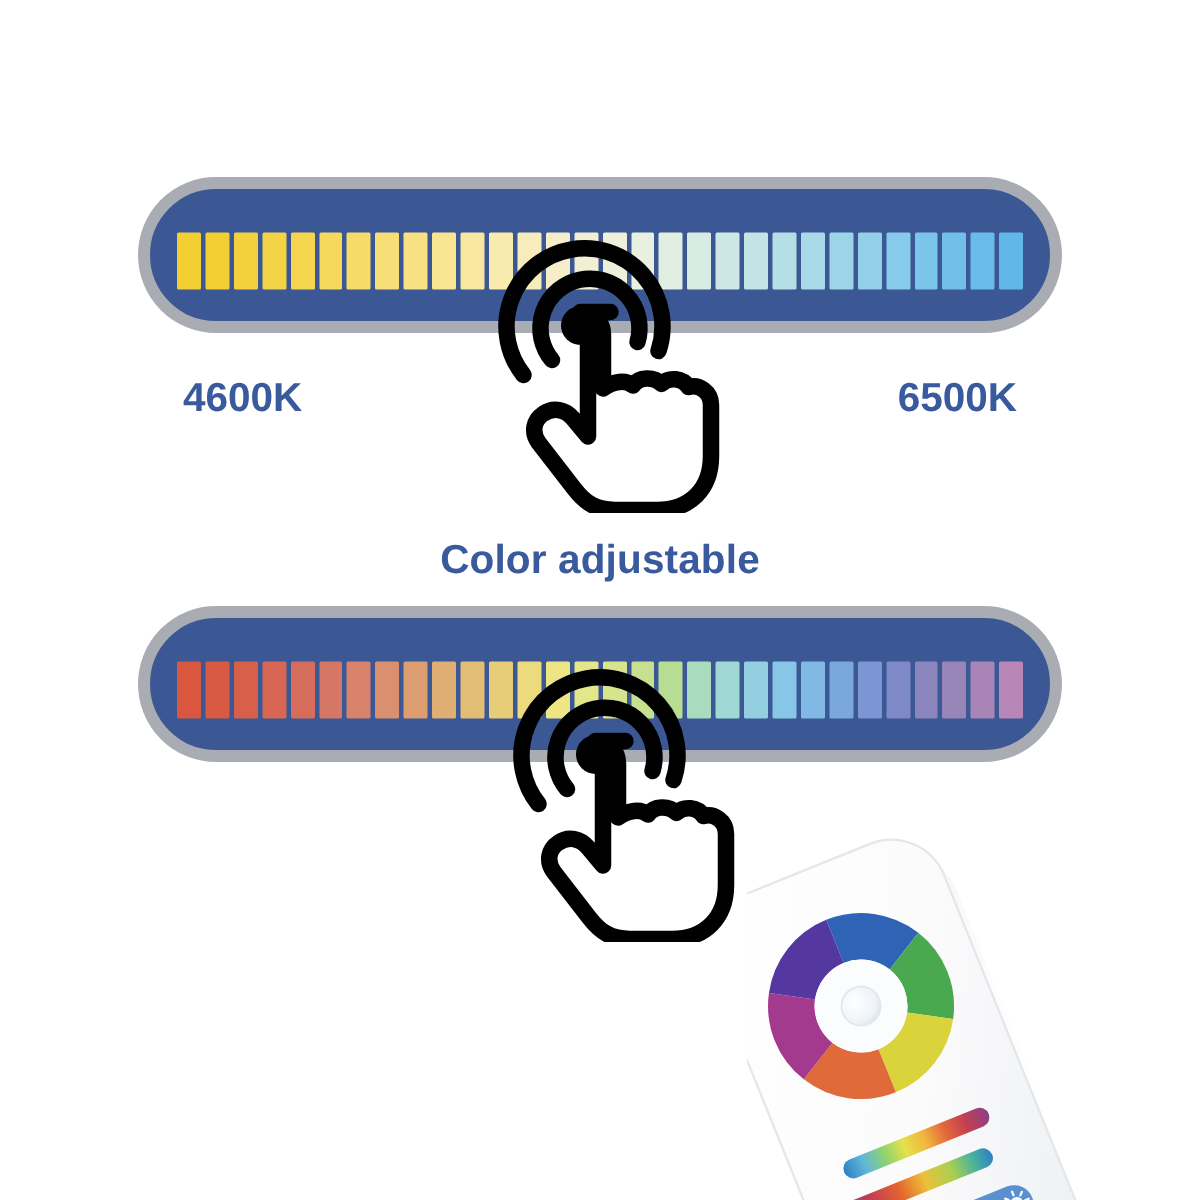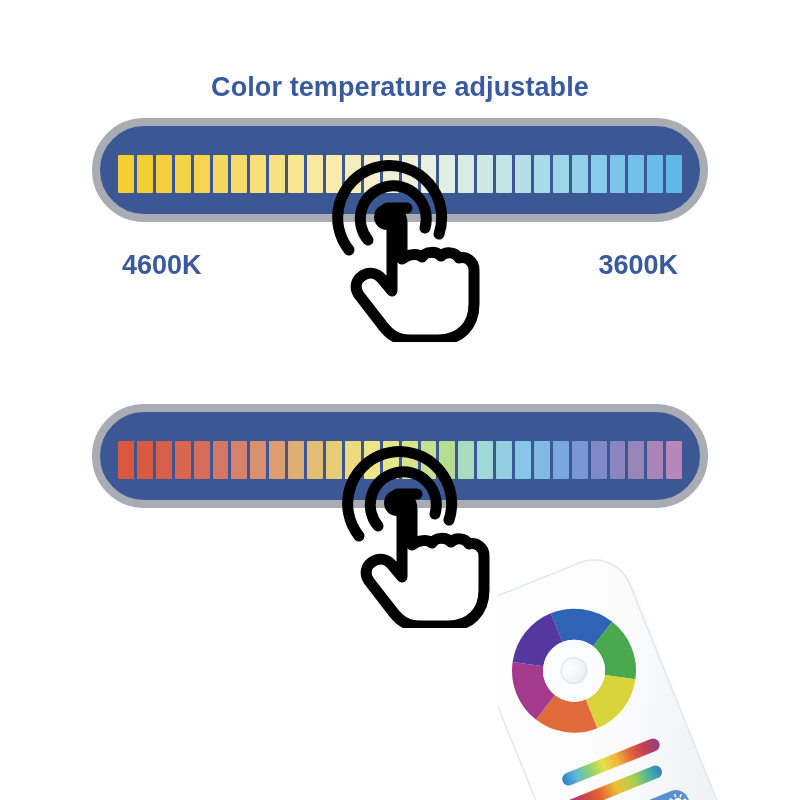--- a/index.html
+++ b/index.html
@@ -90,21 +90,20 @@
     top: 536px;
     width: 320px;
     height: 290px;
   }
 </style>
 </head>
 <body>
 
 <div id="stage">
 
-  <div class="section-title" id="title-temp" style="color: rgb(58, 90, 158);">Color temperature adjustable</div>
 
   <div class="slider-capsule" id="capsule-temp" style="background: rgb(60, 88, 148); border-color: rgb(169, 173, 179);">
     <div class="slider-track" id="track-temp">
         <div class="seg" style="background: rgb(243, 207, 51);"></div>
         <div class="seg" style="background: rgb(243, 207, 51);"></div>
         <div class="seg" style="background: rgb(244, 209, 60);"></div>
         <div class="seg" style="background: rgb(244, 211, 70);"></div>
         <div class="seg" style="background: rgb(245, 213, 80);"></div>
         <div class="seg" style="background: rgb(245, 216, 92);"></div>
         <div class="seg" style="background: rgb(246, 219, 104);"></div>
@@ -128,21 +127,21 @@
         <div class="seg" style="background: rgb(146, 208, 233);"></div>
         <div class="seg" style="background: rgb(134, 203, 234);"></div>
         <div class="seg" style="background: rgb(124, 197, 234);"></div>
         <div class="seg" style="background: rgb(114, 192, 234);"></div>
         <div class="seg" style="background: rgb(105, 187, 234);"></div>
         <div class="seg" style="background: rgb(98, 183, 233);"></div>
       </div>
   </div>
 
   <div class="k-label" id="label-min" style="color: rgb(58, 90, 158);">4600K</div>
-  <div class="k-label" id="label-max" style="color: rgb(58, 90, 158);">3600K</div>
+  <div class="k-label" id="label-max" style="color: rgb(58, 90, 158);">6500K</div>
 
   <div class="hand-cursor" id="hand-temp">
     <svg viewBox="0 0 190 200" width="190" height="200" aria-hidden="true">
       <g fill="none" stroke="#000000" stroke-width="11" stroke-linecap="round">
         <path d="M 36 108 A 52 52 0 1 1 126 92"></path>
         <path d="M 55 98 A 33 33 0 1 1 112 86"></path>
       </g>
       <circle cx="74" cy="75" r="13" fill="#000000"></circle>
       <path d="M 74 66
                c 9 0 15 7 15 15
@@ -157,20 +156,21 @@
                c -13 0 -20 -5 -27 -14
                l -24 -31
                c -5 -7 -3 -15 3 -19
                c 7 -5 15 -3 20 3
                l 10 12
                l 0 -68
                c 0 -8 6 -15 15 -15 z" fill="#ffffff" stroke="#000000" stroke-width="11" stroke-linejoin="round"></path>
     </svg>
   </div>
 
+  <div class="section-title" id="title-color" style="color: rgb(58, 90, 158);">Color adjustable</div>
 
   <div class="slider-capsule" id="capsule-color" style="background: rgb(60, 88, 148); border-color: rgb(169, 173, 179);">
     <div class="slider-track" id="track-color">
         <div class="seg" style="background: rgb(217, 87, 63);"></div>
         <div class="seg" style="background: rgb(217, 90, 66);"></div>
         <div class="seg" style="background: rgb(216, 96, 74);"></div>
         <div class="seg" style="background: rgb(215, 102, 83);"></div>
         <div class="seg" style="background: rgb(214, 109, 92);"></div>
         <div class="seg" style="background: rgb(214, 118, 101);"></div>
         <div class="seg" style="background: rgb(216, 129, 107);"></div>

